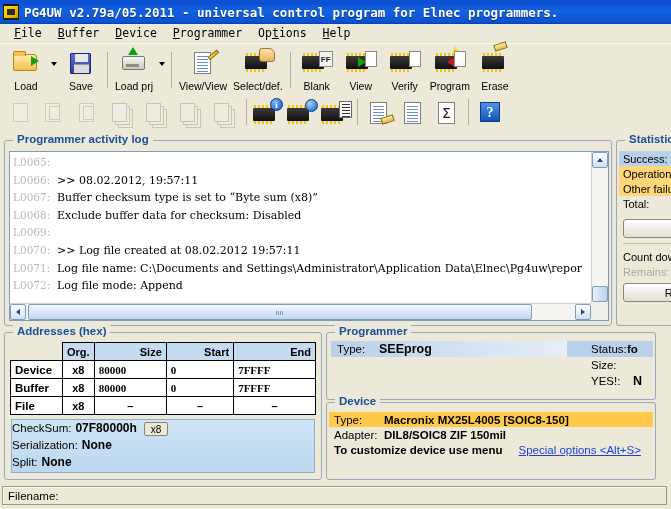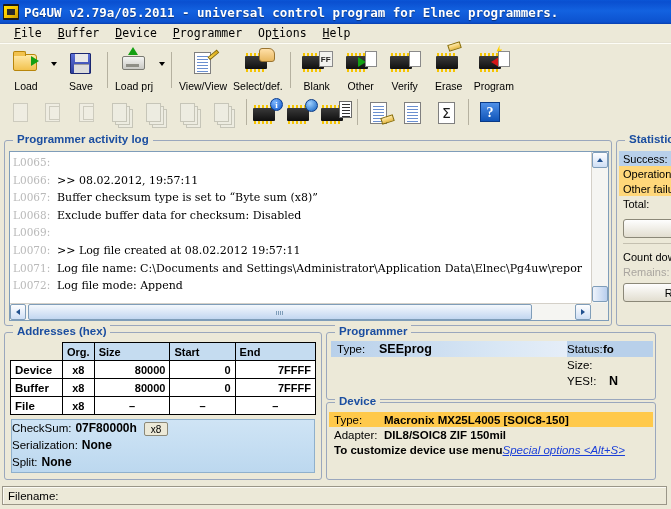--- a/index.html
+++ b/index.html
@@ -368,27 +368,27 @@
   #addr-gb { left: 4px; top: 332px; width: 318px; height: 148px; }
   #addr-table {
     position:absolute; left:5px; top:9px; width:306px;
     border-collapse:collapse; font-size:11px;
   }
   #addr-table td, #addr-table th {
     border:1px solid #000; height:18px; padding:0 4px;
     font-weight:bold; background:#fff;
   }
   #addr-table th {
-    background:#c5dcf0; font-weight:bold; text-align:left;
+    background:#c5dcf0; font-weight:bold; text-align:right;
     font-size:11px;
   }
   #addr-table th.blank { background:#ece9d8; border:none; }
   .c-name { width:52px; text-align:left; font-weight:normal; font-size:11.5px; }
   .c-org  { width:28px; text-align:center; }
-  .c-num  { text-align:right; font-family:Liberation Sans, sans-serif; font-size:11px;margin-left:37px;}
+  .c-num  { text-align:left; font-family:Liberation Serif, serif; font-size:11px;margin-left:37px;}
   .c-dash { text-align:center; }
   #cksum-box {
     position:absolute; left:6px; top:86px; width:304px; height:54px;
     background: linear-gradient(to bottom,#cfe4f5,#bcd8ef);
     border:1px solid #8fb0cc;
   }
   .ck-line { height:17px; line-height:17px; font-size:11.5px; display:flex; align-items:center;}
   .ck-line b { font-size:12px; margin-left:4px; }
   .x8-chip {
     margin-left:7px; padding:0 6px; height:14px; line-height:13px;
@@ -401,21 +401,21 @@
   .prog-left {
     position:absolute; left:4px; top:8px; width:238px; height:16px;
     background: linear-gradient(to right,#b8d0ea,#d9e7f5 70%,#e6eef8);
     display:flex; align-items:center; font-size:11.5px;
   }
   .prog-right {
     position:absolute; right:2px; top:8px; width:86px;
   }
   .pr-row { height:16px; display:flex; align-items:center; font-size:11.5px; white-space:nowrap;}
   .pr-row.hl { background:#b8d0ea; }
-  .pr-lbl { width:36px; flex:0 0 36px; }
+  .pr-lbl { width:36px; flex:0 0 36px;margin-left:24px; }
 
   
   #dev-gb { left: 326px; top: 402px; width: 330px; height: 78px; }
   .dev-row { height:15px; display:flex; align-items:center; font-size:11.5px; padding-left:5px; white-space:nowrap; }
   .dev-row.hl { background:#ffc94a; }
   .dev-lbl { width:50px; flex:0 0 50px; }
   .dev-val { font-weight:bold; }
   .lnk { color:#1b3fd8; text-decoration:underline; }
 
   
@@ -512,48 +512,48 @@
         </div>
         <div class="tb-label">Blank</div>
       </div>
 
       <div class="tb-btn">
         <div class="tb-ico">
           <span class="ic chip" style="left:0;"></span>
           <span class="greenarrow2"></span>
           <span class="minipage"></span>
         </div>
-        <div class="tb-label">Other</div>
+        <div class="tb-label">View</div>
       </div>
 
       <div class="tb-btn">
         <div class="tb-ico">
           <span class="ic chip" style="left:0;"></span>
             <span class="qm2"></span>
           <span class="minipage"></span>
         </div>
         <div class="tb-label">Verify</div>
-      </div>
-
-      <div class="tb-btn">
-        <div class="tb-ico">
-          <span class="ic chip"></span>
-            <span class="eraser" style="right:3px;bottom:10px;"></span>
-        </div>
-        <div class="tb-label">Erase</div>
       </div>
 
       <div class="tb-btn">
         <div class="tb-ico">
           <span class="ic chip" style="left:0;"></span>
           <span class="bolt"></span>
           <span class="redarrow"></span>
           <span class="minipage"></span>
         </div>
         <div class="tb-label">Program</div>
+      </div>
+
+      <div class="tb-btn">
+        <div class="tb-ico">
+          <span class="ic chip"></span>
+            <span class="eraser" style="right:3px;bottom:10px;"></span>
+        </div>
+        <div class="tb-label">Erase</div>
       </div>
     </div>
 
     <div class="tb-row tb-row2">
       <div class="tb-btn2">
         <div class="tb-ico" style="opacity:.45">
             <span class="single"></span>
           </div>
       </div>
       <div class="tb-btn2">
@@ -819,21 +819,21 @@
       <div class="dev-row hl">
         <span class="dev-lbl">Type:</span>
         <span class="dev-val">Macronix  MX25L4005 [SOIC8-150]</span>
       </div>
       <div class="dev-row">
         <span class="dev-lbl">Adapter:</span>
         <span class="dev-val">DIL8/SOIC8 ZIF 150mil</span>
       </div>
       <div class="dev-row">
         <b>To customize device use menu</b>
-        <span class="lnk" style="margin-left:0;font-style:italic;">Special options &lt;Alt+S&gt;</span>
+        <span class="lnk" style="margin-left:16px;">Special options &lt;Alt+S&gt;</span>
       </div>
     </div>
   </div>
 
   <div id="fname-bar">
     <span>Filename:</span>
     <span style="margin-left:6px;"></span>
   </div>
 
 </div>

